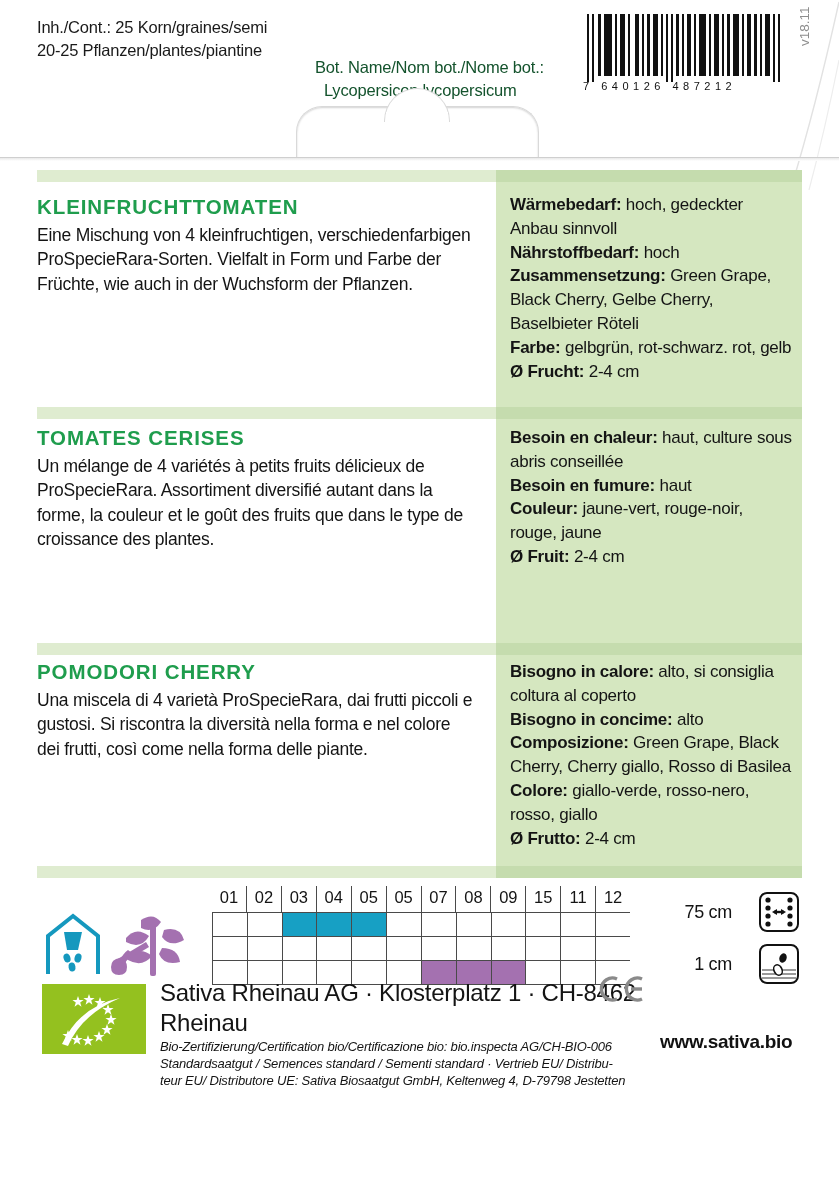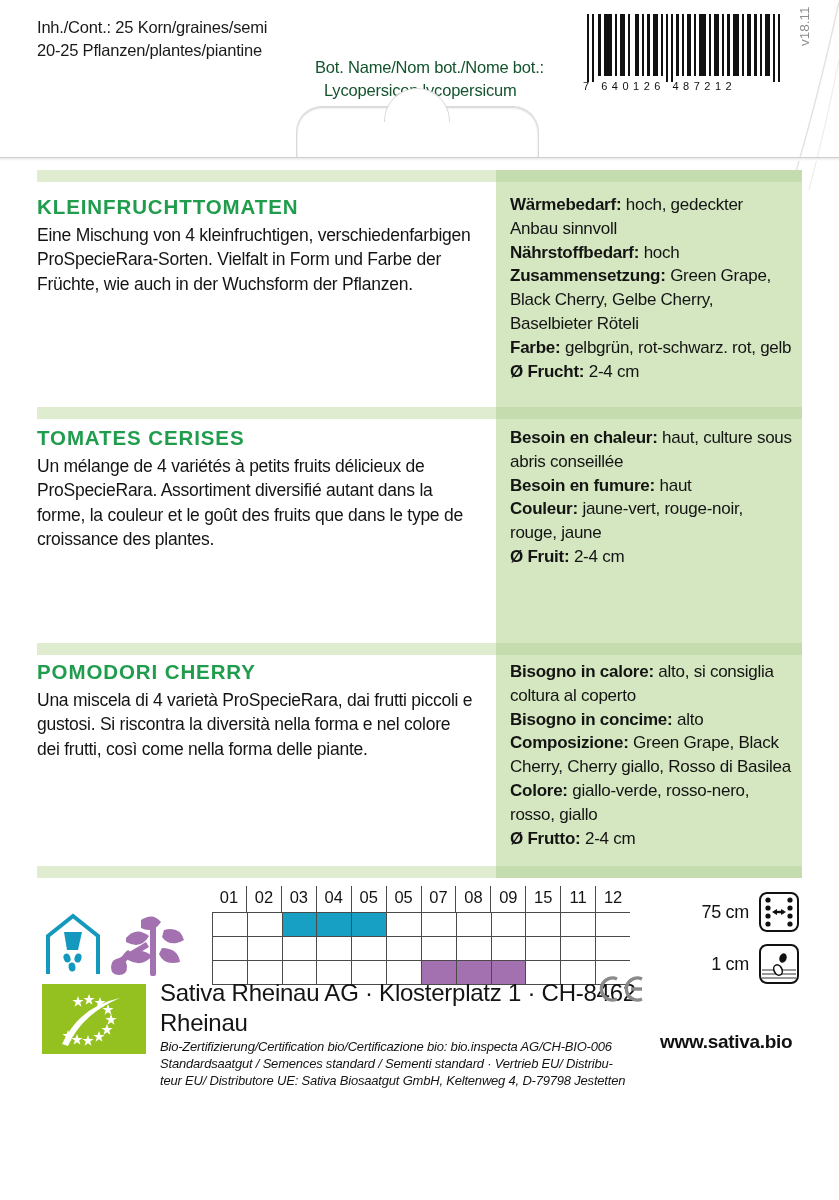--- a/index.html
+++ b/index.html
@@ -256,20 +256,21 @@
     position: absolute;
     left: 660px; top: 890px;
     width: 140px;
   }
   .sp-row {
     display: flex;
     align-items: center;
     justify-content: flex-end;
     height: 44px;
     margin-bottom: 8px;
+    gap: 17px;
   }
   .sp-label {
     font-size: 18px;
     color: #141414;
     margin-right: 9px;
     letter-spacing: -0.3px;
     white-space: nowrap;
   }
   .sp-ico { width: 42px; height: 42px; flex: 0 0 42px; }
 

